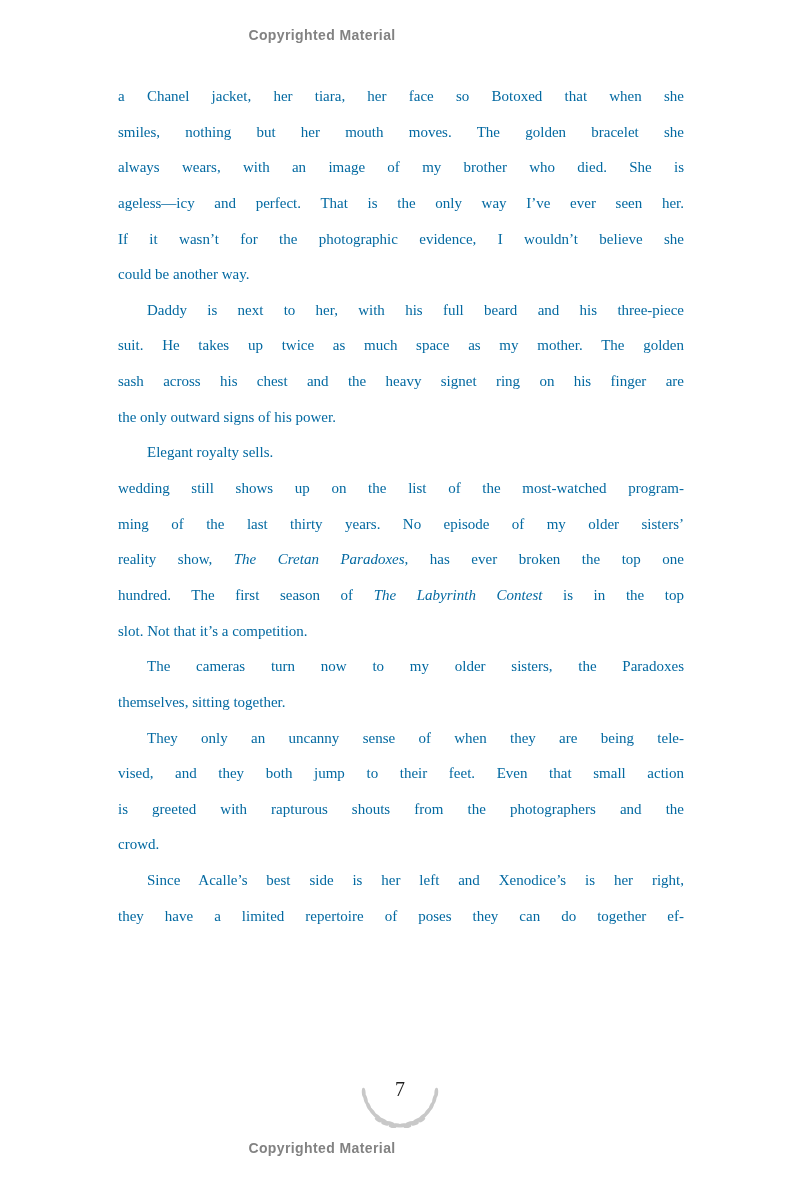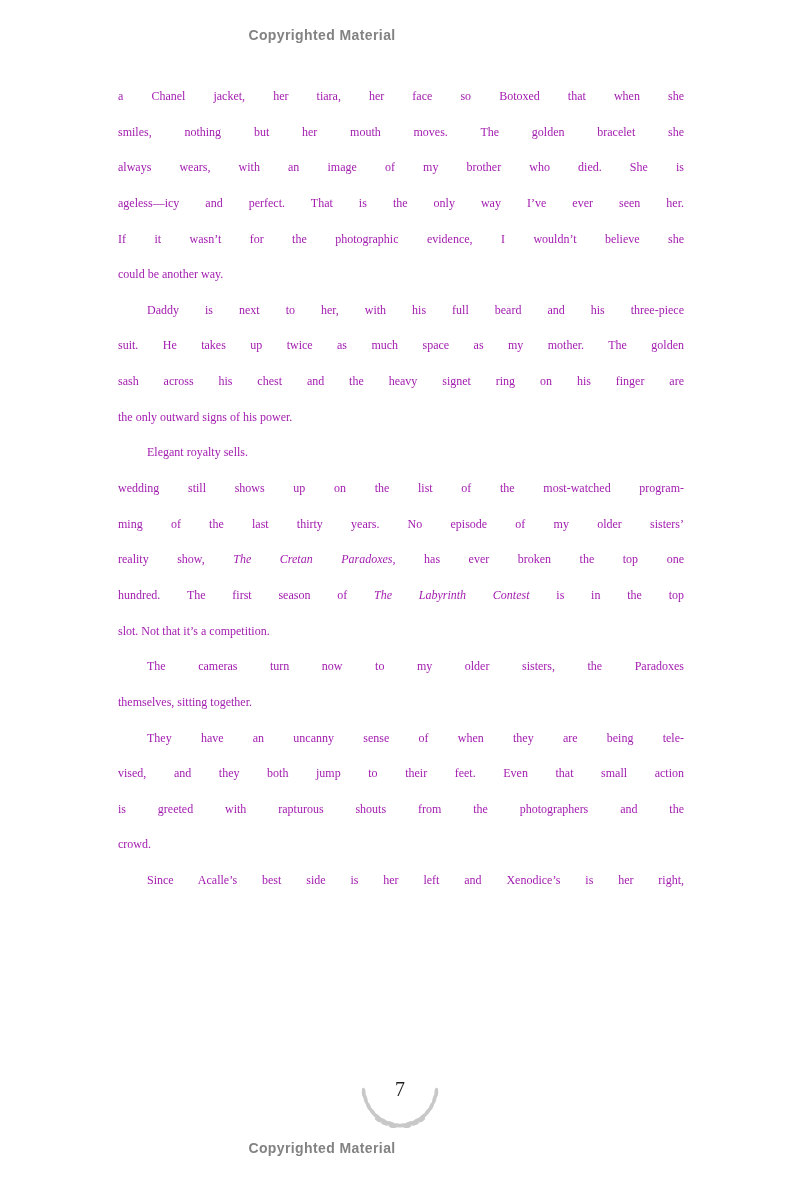--- a/index.html
+++ b/index.html
@@ -26,23 +26,23 @@
     letter-spacing: 0.4px;
     color: #828282;
   }
   .copyright-top { top: 27px; }
   .copyright-bottom { top: 1140px; }
   .body-text {
     position: absolute;
     left: 118px;
     top: 79px;
     width: 566px;
-    font-size: 12px;
+    font-size: 15px;
     line-height: 35.65px;
-    color: #a21caf;
+    color: #0369a1;
   }
   .line {
     height: 35.65px;
     white-space: nowrap;
   }
   .line.j {
     text-align: justify;
     text-align-last: justify;
     white-space: normal;
   }
@@ -92,25 +92,26 @@
       <div class="line j"><span>sash across his chest and the heavy signet ring on his finger are</span></div>
       <div class="line"><span>the only outward signs of his power.</span></div>
       <div class="line indent"><span>Elegant royalty sells.</span></div>
       <div class="line j"><span>wedding still shows up on the list of the most-watched program-</span></div>
       <div class="line j"><span>ming of the last thirty years. No episode of my older sisters’</span></div>
       <div class="line j"><span>reality show, </span><i>The Cretan Paradoxes</i><span>, has ever broken the top one</span></div>
       <div class="line j"><span>hundred. The first season of </span><i>The Labyrinth Contest</i><span> is in the top</span></div>
       <div class="line"><span>slot. Not that it’s a competition.</span></div>
       <div class="line j indent"><span>The cameras turn now to my older sisters, the Paradoxes</span></div>
       <div class="line"><span>themselves, sitting together.</span></div>
-      <div class="line j indent"><span>They have an uncanny sense of when they are being tele-</span></div>
+      <div class="line j indent"><span>They only an uncanny sense of when they are being tele-</span></div>
       <div class="line j"><span>vised, and they both jump to their feet. Even that small action</span></div>
       <div class="line j"><span>is greeted with rapturous shouts from the photographers and the</span></div>
       <div class="line"><span>crowd.</span></div>
       <div class="line j indent"><span>Since Acalle’s best side is her left and Xenodice’s is her right,</span></div>
+      <div class="line j"><span>they have a limited repertoire of poses they can do together ef-</span></div>
     </main>
 
   <div class="footer-ornament">
     <div class="pagenum">7</div>
     <svg class="laurel" width="96" height="42" viewBox="0 0 96 44">
       <g stroke="none" fill="#c8c8c8">
         <path d="M48,43 C60,43 78,36 86,8" fill="none" stroke="#c8c8c8" stroke-width="1"></path>
         <path d="M48,43 C36,43 18,36 10,8" fill="none" stroke="#c8c8c8" stroke-width="1"></path>
         <ellipse cx="52" cy="41" rx="5.2" ry="2" transform="rotate(-4 52 41)"></ellipse>
         <ellipse cx="59" cy="39" rx="5.2" ry="2" transform="rotate(-14 59 39)"></ellipse>

